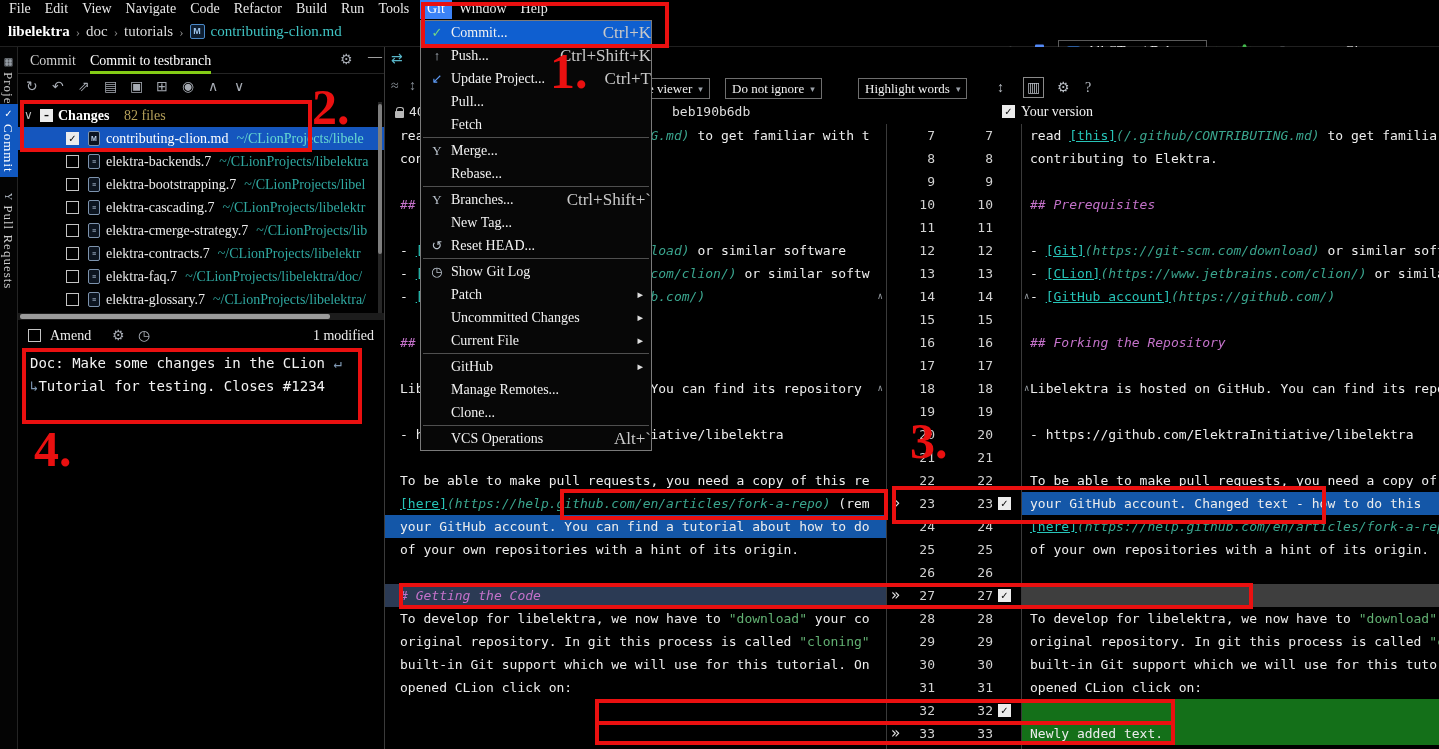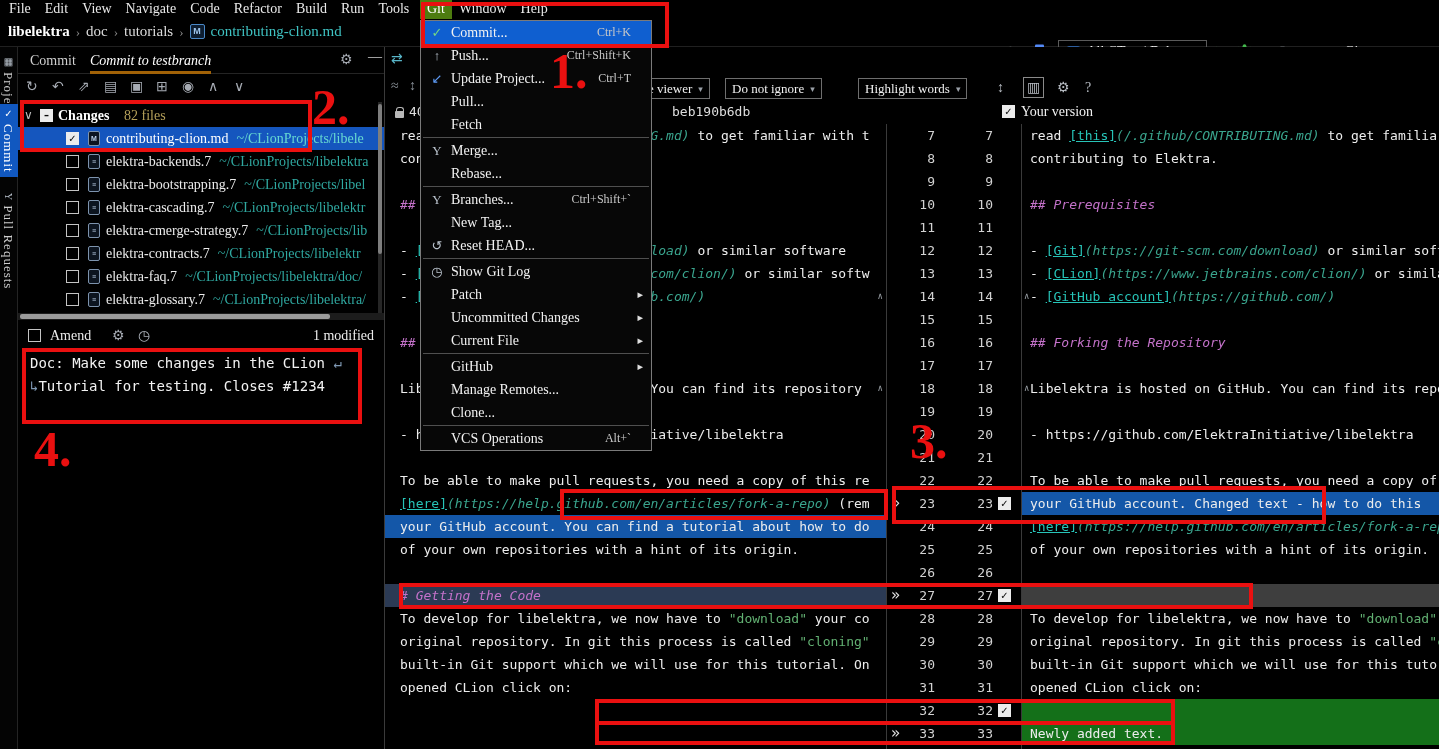--- a/index.html
+++ b/index.html
@@ -4,21 +4,21 @@
 <style>
   * { margin:0; padding:0; box-sizing:border-box; }
   html,body { width:1439px; height:749px; }
   body { background:#000; font-family:"Liberation Serif",serif; color:#e8e8e8; position:relative; overflow:hidden; }
 
   
   #menubar { position:absolute; left:0; top:0; width:1439px; height:19px; background:#000; font-size:14px; z-index:5; }
   #menu-left { position:absolute; left:2px; top:0; white-space:nowrap; }
   #menu-right { position:absolute; left:420px; top:0; white-space:nowrap; }
   .menu-item { display:inline-block; padding:0 7px; height:19px; line-height:18px; color:#e9e9e9; }
-  .menu-item.active { background:#4d7c0f; color:#fff; }
+  .menu-item.active { background:#3b82f6; color:#fff; }
 
   
   #toolbar2 { position:absolute; left:0; top:19px; width:1439px; height:28px; background:#000; border-bottom:1px solid #202020; }
   #breadcrumb { position:absolute; left:8px; top:4px; font-size:15px; display:flex; align-items:center; gap:6px; white-space:nowrap; }
   .bc-root { font-weight:bold; color:#ffffff; }
   .bc-seg { color:#dcdcdc; }
   .bc-sep { color:#8a8a8a; font-size:13px; }
   .bc-file { color:#3fc3c3; }
   .md-icon { width:15px; height:15px; border:1px solid #4a88c7; color:#9cc3ea; font:bold 9px/13px "Liberation Sans",sans-serif; display:inline-block; text-align:center; border-radius:2px; background:#0d1d30; }
   #run-tools { position:absolute; right:8px; top:21px; height:24px; display:flex; align-items:center; gap:9px; }
@@ -37,21 +37,21 @@
   .vtab { position:absolute; left:0; width:18px; writing-mode:vertical-rl; font-size:13px; color:#cfcfcf; padding:4px 2px; letter-spacing:1px; white-space:nowrap; }
   .vtab.active { background:#1158c0; color:#fff; }
   .vicon { font-size:10px; color:#b9c2cc; margin-bottom:4px; }
   .vtab.active .vicon { color:#fff; }
 
   
   #commit-panel { position:absolute; left:18px; top:47px; width:367px; height:702px; background:#000; border-right:1px solid #3a3a3a; font-size:14px; }
   .cp-tabs { position:absolute; top:0; left:0; right:0; height:27px; border-bottom:1px solid #242424; }
   .cp-tab { position:absolute; top:3px; height:24px; line-height:22px; color:#d0d0d0; }
   #cp-tab1 { left:12px; }
-  #cp-tab2 { left:72px; color:#fff; border-bottom:3px solid #a16207;font-style:italic; }
+  #cp-tab2 { left:72px; color:#fff; border-bottom:3px solid #84cc16; }
   .cp-gear { position:absolute; left:322px; top:4px; color:#a6abb3; font-size:14px; }
   .cp-min { position:absolute; left:350px; top:2px; color:#d0d0d0; }
   #cp-toolbar { position:absolute; top:27px; left:0; right:0; height:26px; }
   .tb-ic { position:absolute; top:0; line-height:26px; font-size:14px; color:#a6abb3; }
   .tree-header { position:absolute; top:57px; left:0; right:0; height:23px; line-height:23px; white-space:nowrap; }
   .th-caret { position:absolute; left:6px; font-size:12px; color:#bdbdbd; }
   .tree-header .cb { position:absolute; left:22px; top:5px; }
   .th-label { position:absolute; left:40px; font-weight:bold; color:#ffffff; }
   .th-count { position:absolute; left:106px; color:#b5a05a; }
   #file-list { position:absolute; top:80px; left:0; right:0; height:192px; overflow:hidden; }
@@ -121,21 +121,21 @@
   .g-ln { position:absolute; left:6px; width:42px; text-align:right; }
   .g-rn { position:absolute; left:64px; width:42px; text-align:right; }
   .g-cb { position:absolute; left:111px; top:5px; }
 
   
   #git-menu { position:absolute; left:420px; top:20px; width:232px; background:#070707; border:1px solid #7a7a7a; z-index:30; font-size:14px; }
   .gm-item { height:23px; line-height:23px; position:relative; padding-left:30px; color:#f2f2f2; white-space:nowrap; }
   .gm-item.sel { background:#0f5fd0; }
   .gm-icon { position:absolute; left:7px; width:18px; text-align:center; font-size:13px; }
   .gi-green { color:#74d884; } .gi-blue { color:#5e9bf5; } .gi-gray { color:#b9c2cc; }
-  .gm-sc { position:absolute; right:20px; color:#c9c9c9; font-size:12px; }
+  .gm-sc { position:absolute; right:0; color:#c9c9c9; font-size:17px; }
   .gm-sub { position:absolute; right:8px; color:#e0e0e0; font-size:11px; }
   .gm-sep { height:3px; position:relative; }
   .gm-sep::after { content:""; position:absolute; left:2px; right:2px; top:1px; border-top:1px solid #4f4f4f; }
 
   
   .rbox { position:absolute; border:4px solid #ea1010; z-index:60; pointer-events:none; }
   .rnum { position:absolute; color:#ea1010; font:bold 50px/1 "Liberation Serif",serif; z-index:61; pointer-events:none; }
   #r1 { left:421px; top:2px; width:248px; height:46px; }
   #r2 { left:20px; top:100px; width:292px; height:52px; }
   #r3a { left:560px; top:489px; width:328px; height:31px; }

